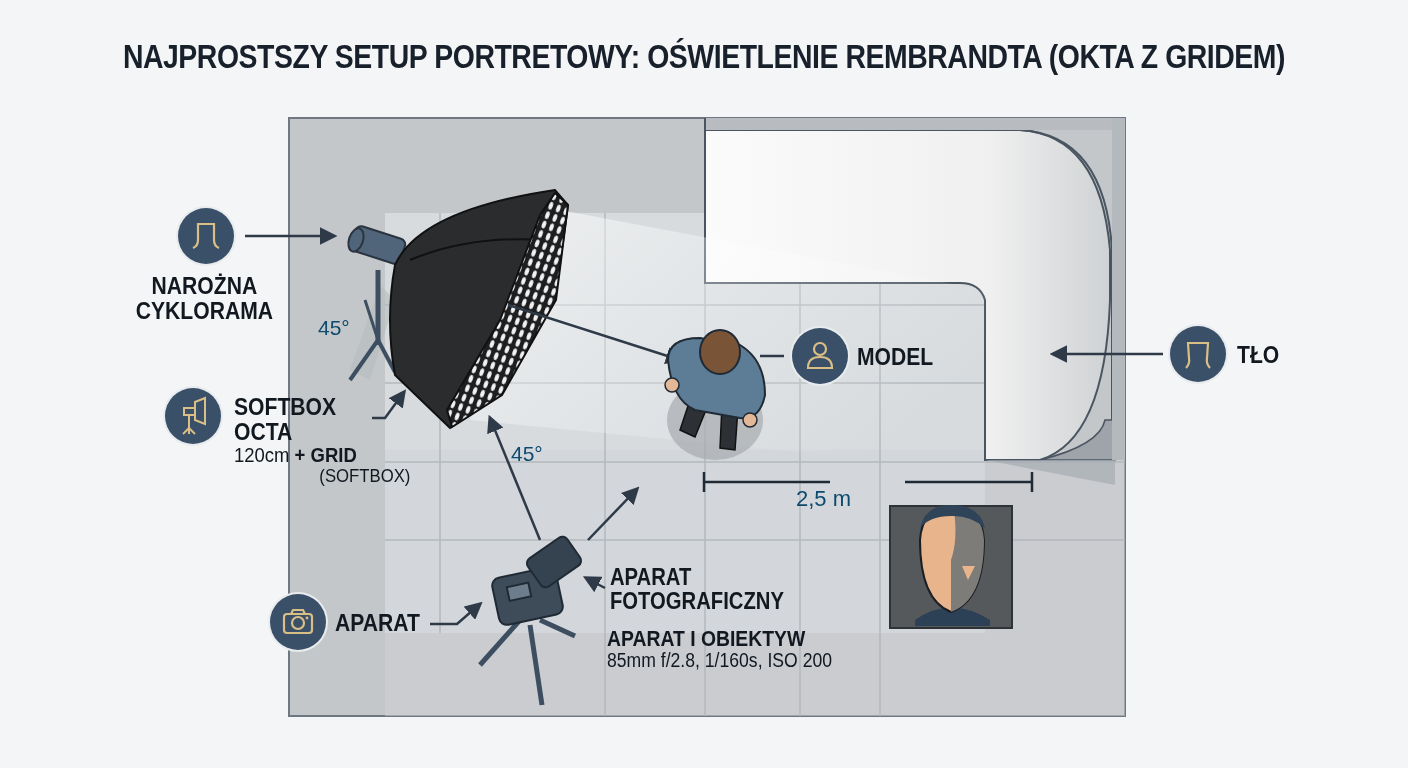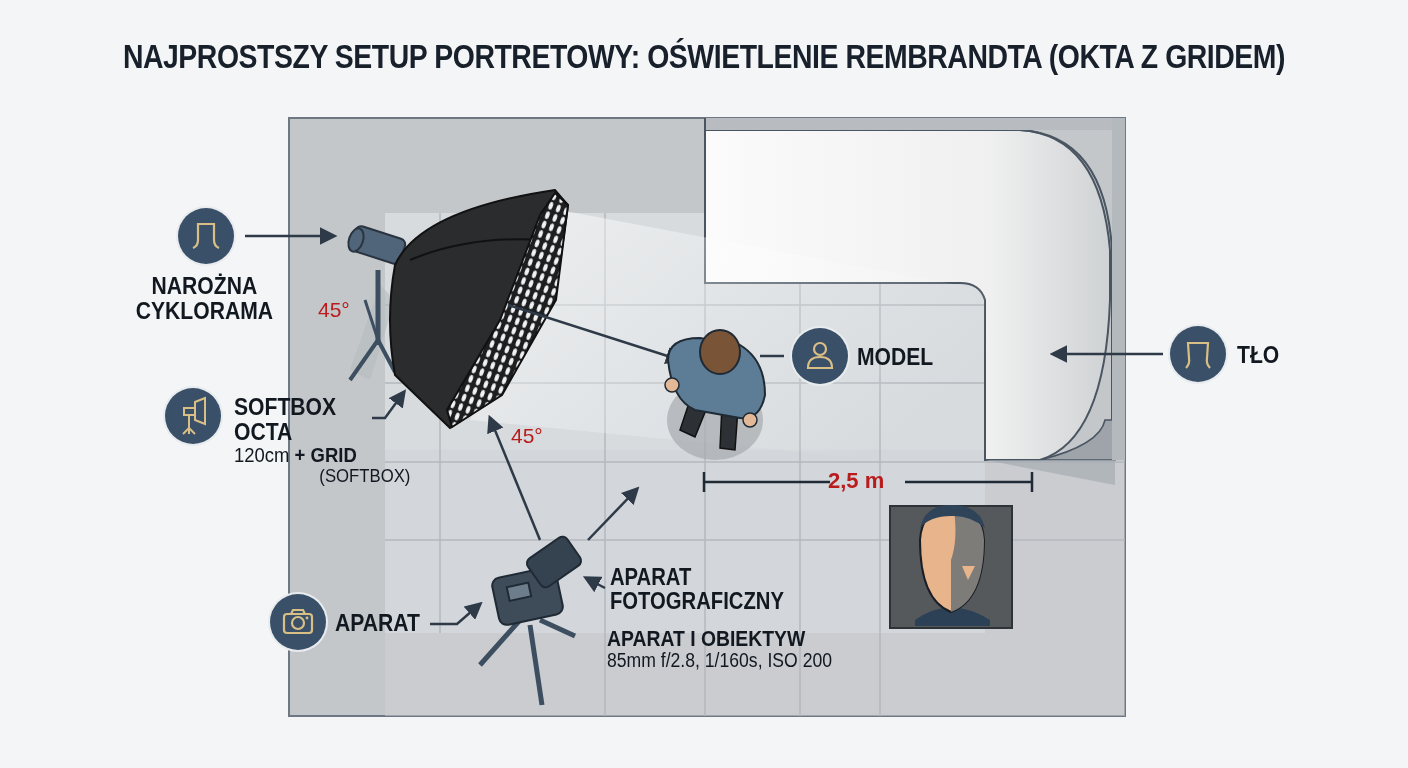--- a/index.html
+++ b/index.html
@@ -11,21 +11,21 @@
   }
   .title {
     position:absolute; left:0; top:38px; width:1408px; text-align:center;
     font-family:"Liberation Sans", sans-serif; font-weight:bold;
     font-size:33px; letter-spacing:-0.5px; color:#18202b;
     transform:scaleX(0.86); transform-origin:center;
   }
   .stage { position:absolute; left:0; top:0; width:1408px; height:768px; }
   .lbl { position:absolute; font-weight:bold; color:#111820; line-height:1.05; }
   .cond { transform:scaleX(0.88); transform-origin:left top; }
-  .reg { position:absolute; font-weight:normal; color:#b91c1c; }
+  .reg { position:absolute; font-weight:normal; color:#0c4a6e;margin-top:18px; }
   .icon-circle {
     position:absolute; width:56px; height:56px; border-radius:50%;
     background:#3a5068; box-shadow:0 0 0 2px #e8ecef;
   }
   .icon-circle svg { position:absolute; left:0; top:0; width:56px; height:56px; }
 </style>
 </head>
 <body>
 
 <div class="title">NAJPROSTSZY SETUP PORTRETOWY: OŚWIETLENIE REMBRANDTA (OKTA Z GRIDEM)</div>
@@ -198,21 +198,21 @@
   <div>OCTA</div>
   <div style="font-size:21px;"><span style="font-weight:normal">120cm</span> <span>+</span> <span>GRID</span></div>
   <div style="font-size:19px;font-weight:normal;padding-left:97px;">(SOFTBOX)</div>
 </div>
 
 <div class="reg" style="left:511px;top:424px;font-size:21px;">45°</div>
 
 <div class="lbl cond" style="left:857px;top:344px;font-size:24px;">MODEL</div>
 <div class="lbl cond" style="left:1237px;top:342px;font-size:24px;">TŁO</div>
 
-<div class="reg" style="left:828px;top:468px;font-size:22px;font-weight:bold;">2,5 m</div>
+<div class="reg" style="left:796px;top:468px;font-size:22px;">2,5 m</div>
 
 <div class="lbl cond" style="left:335px;top:610px;font-size:24px;">APARAT</div>
 
 <div class="lbl cond" style="left:610px;top:565px;font-size:23px;">
   <div>APARAT</div>
   <div>FOTOGRAFICZNY</div>
 </div>
 
 <div class="lbl cond" style="left:607px;top:627px;font-size:22px;">
   <div>APARAT I OBIEKTYW</div>

